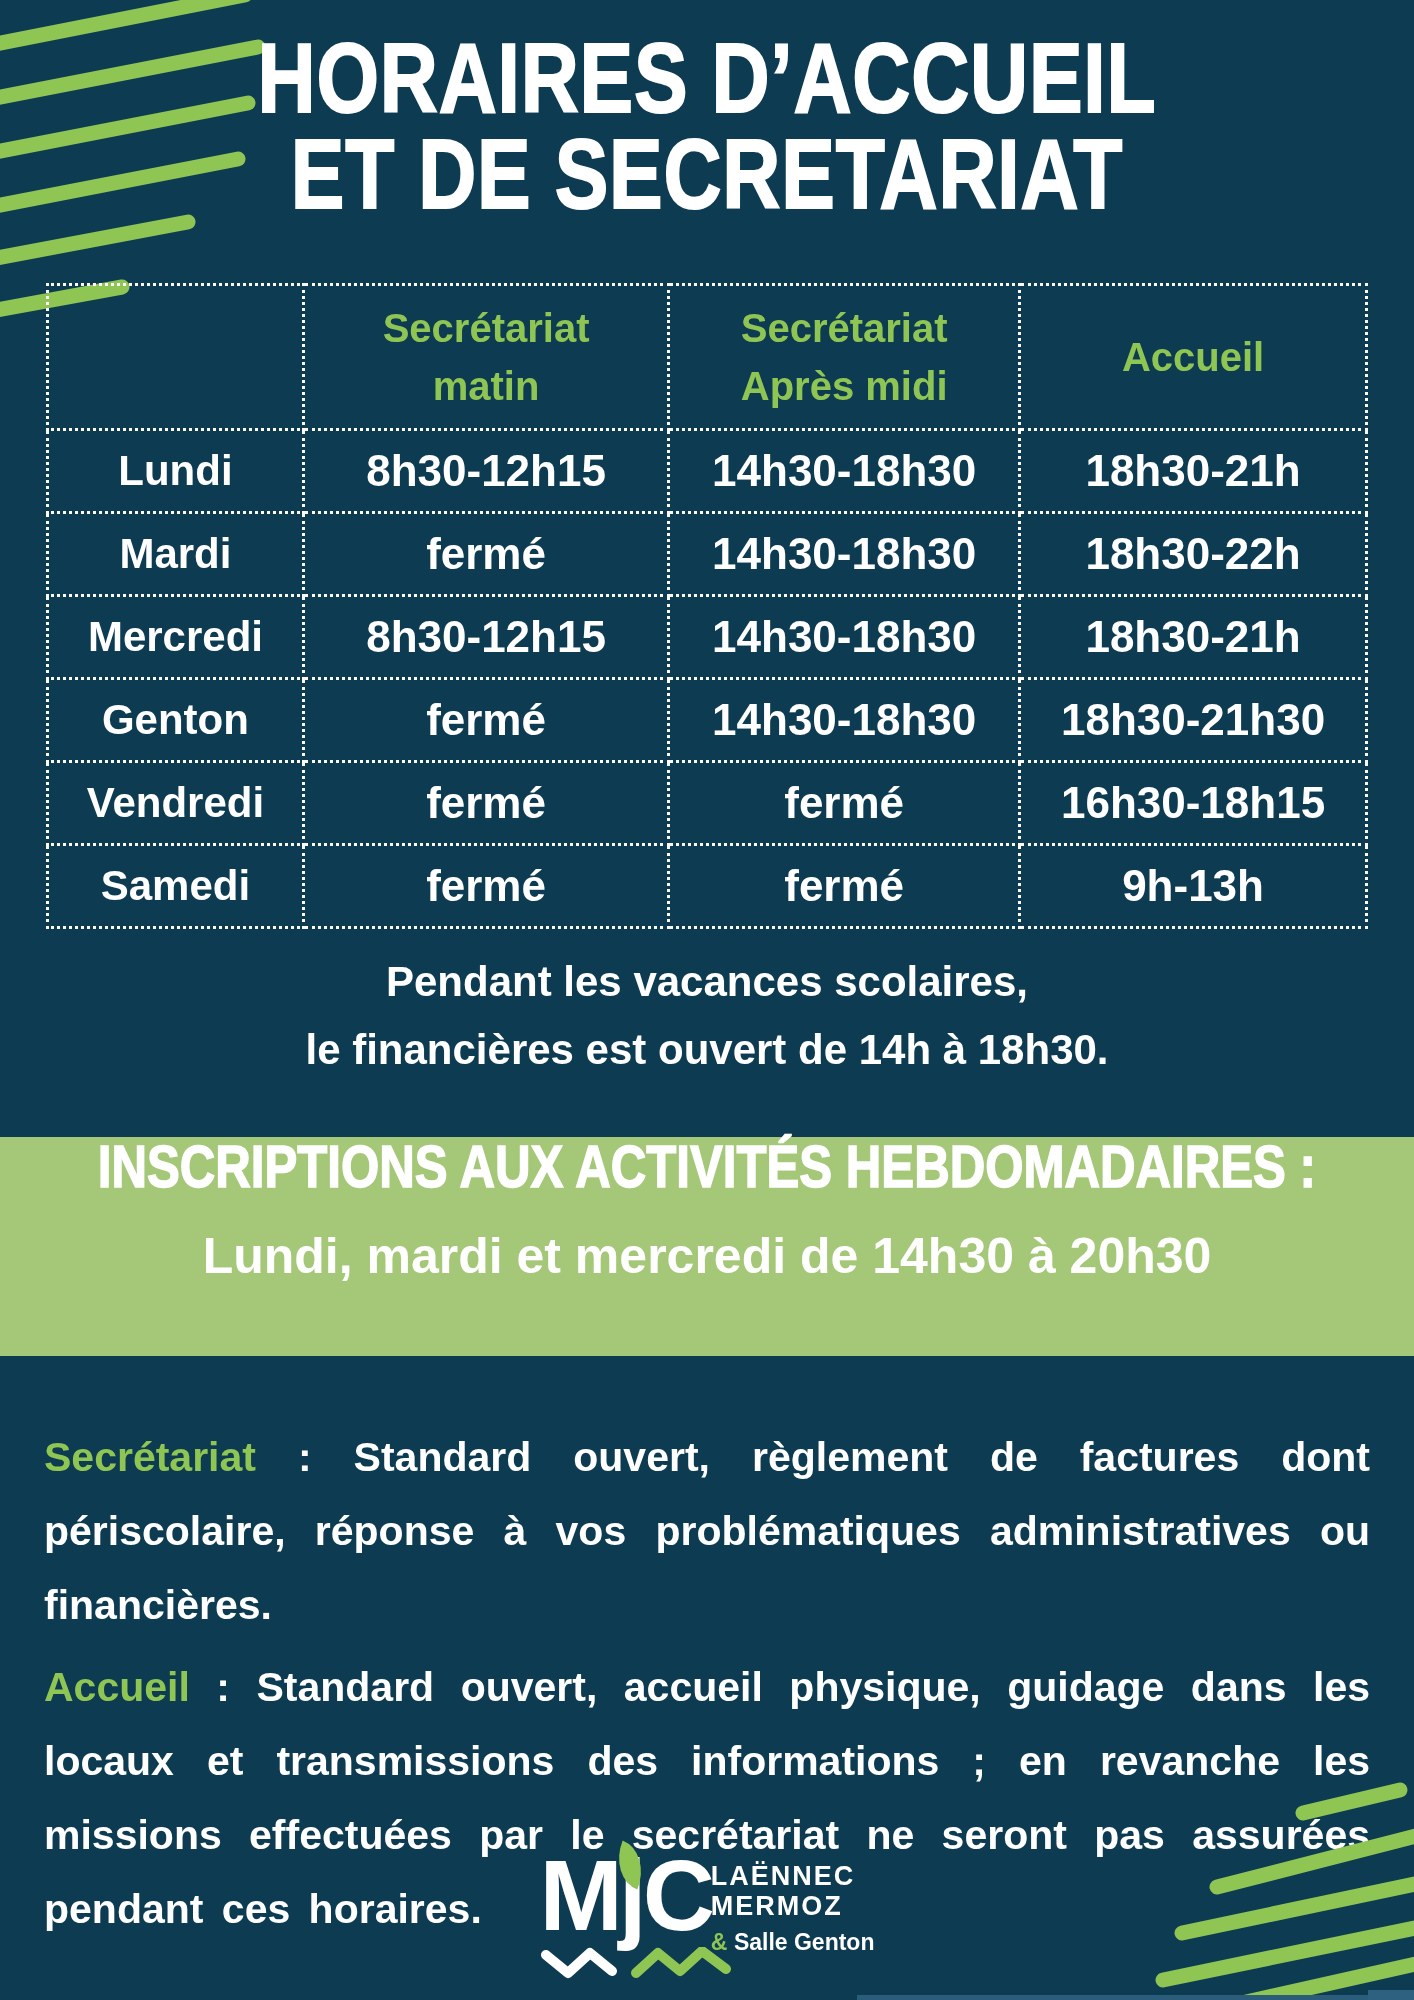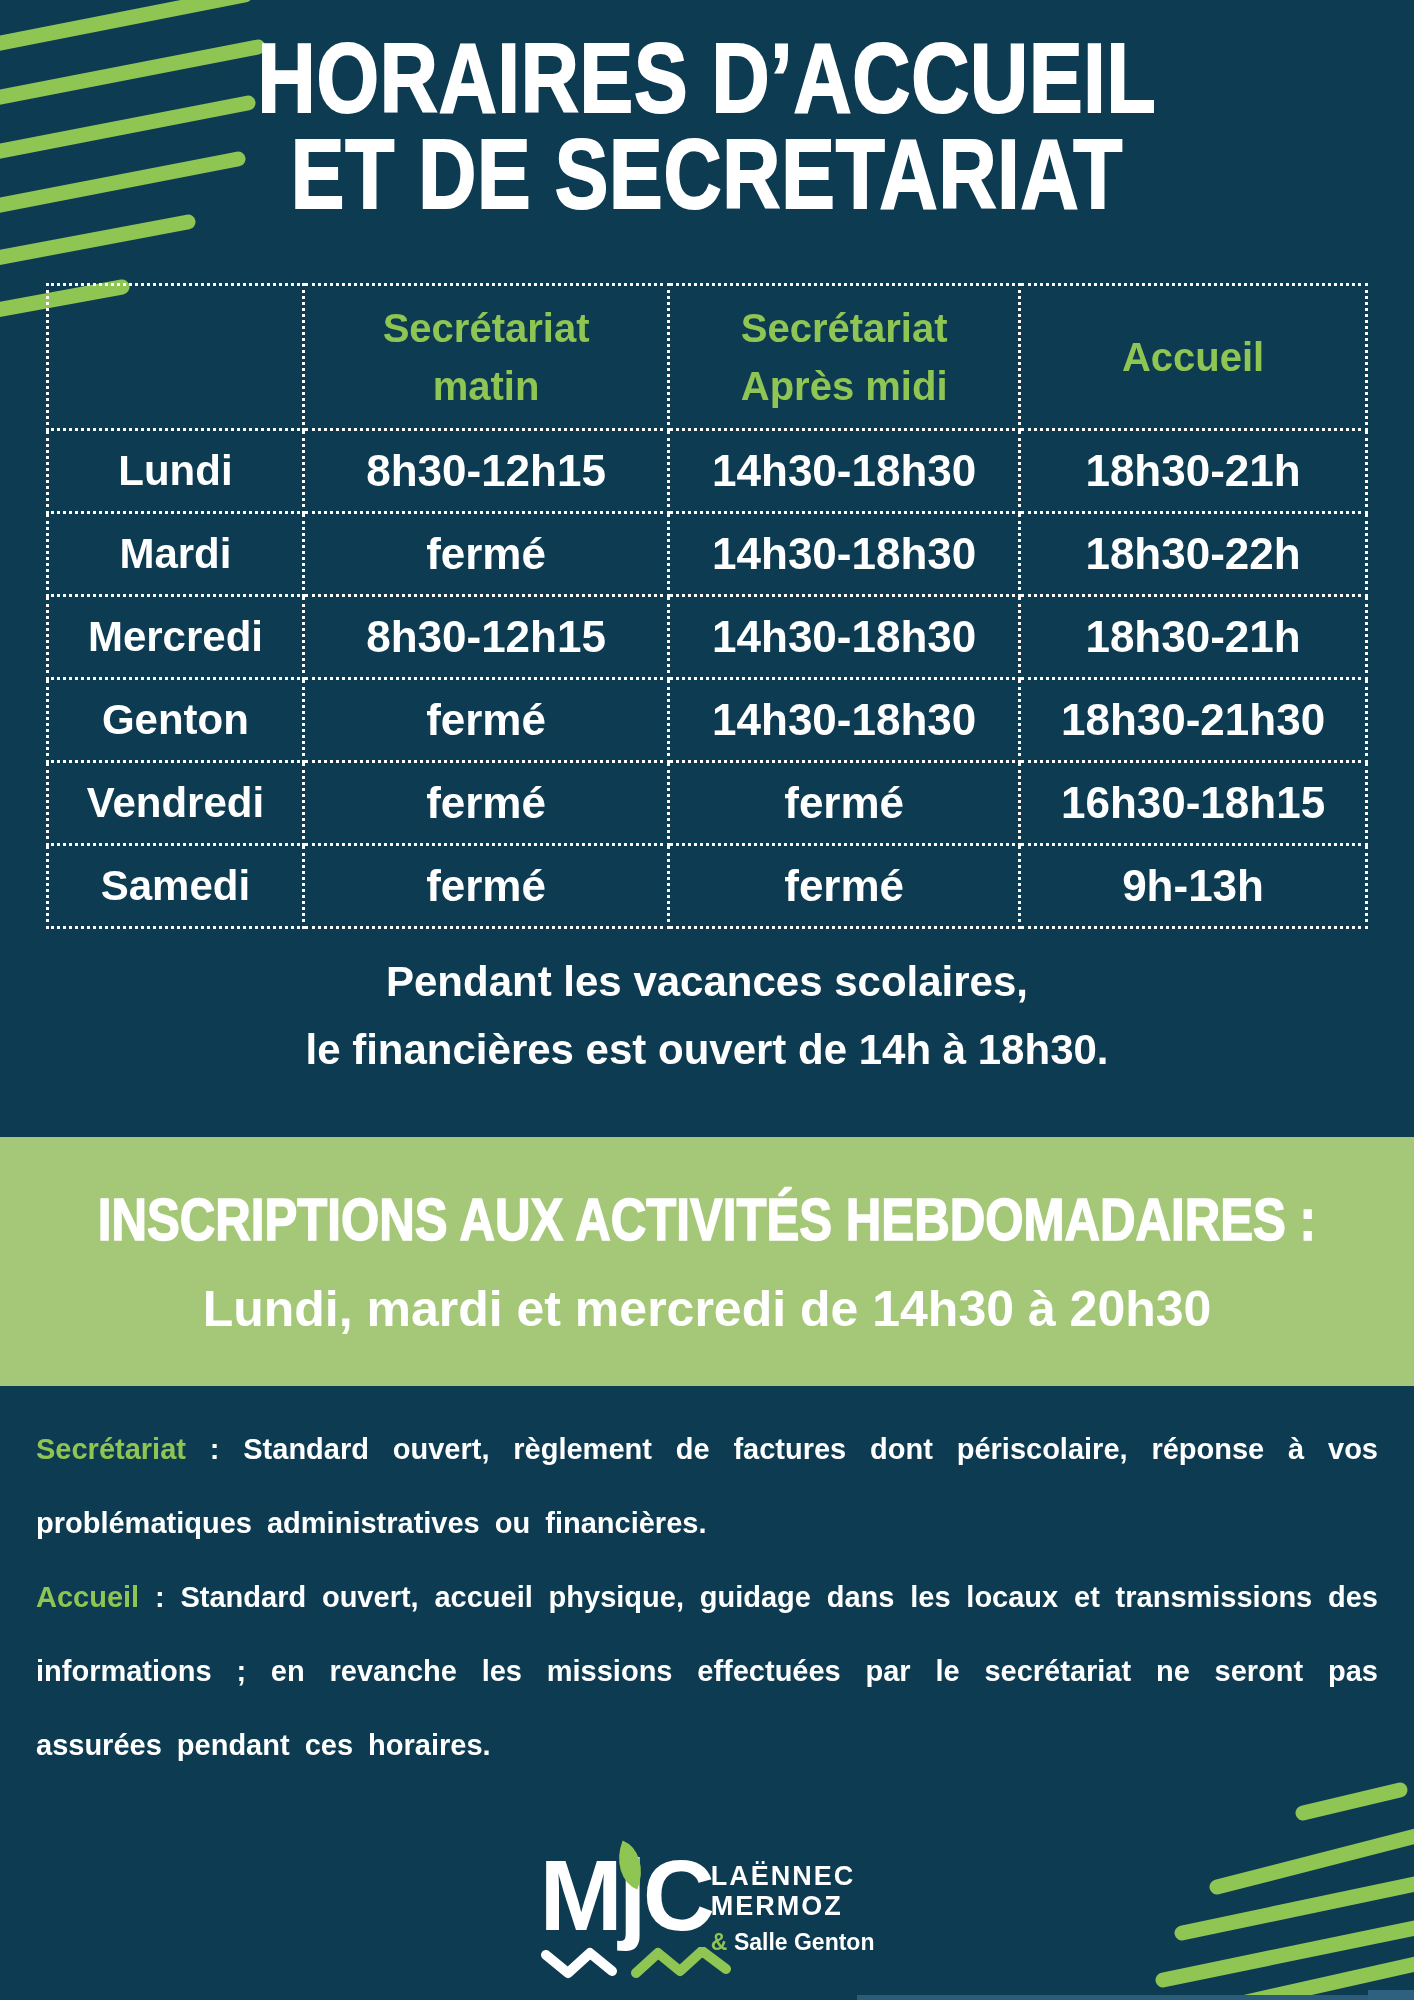--- a/index.html
+++ b/index.html
@@ -37,33 +37,33 @@
   .schedule-table thead th{height:142px;}
   .schedule-table tbody td{height:80px;}
   .head-cell{color:var(--accent-green,#8fc553);font-size:40px;font-weight:bold;line-height:58px;}
   .day-cell{font-size:42px;font-weight:bold;color:var(--text-white,#fff);}
   .time-cell{font-size:44px;font-weight:bold;color:var(--text-white,#fff);}
   
   .vacances{position:absolute;top:948px;left:0;width:100%;text-align:center;
     font-size:42px;font-weight:bold;line-height:68px;}
   
   .banner{
-    position:absolute;top:1137px;left:0;width:100%;height:249px;
+    position:absolute;top:1137px;left:0;width:100%;height:219px;
     background:var(--banner-green,#a5c878);
-    display:flex;flex-direction:column;justify-content:center;align-items:center;gap:34px;
+    display:flex;flex-direction:column;justify-content:flex-start;align-items:center;gap:34px;
   }
   .banner-line1{
     font-size:60px;font-weight:800;line-height:60px;transform:scaleX(0.82);
     -webkit-text-stroke:1.5px var(--text-white,#fff);white-space:nowrap;
   }
   .banner-line2{font-size:50px;font-weight:800;line-height:50px;white-space:nowrap;}
   
   .descriptions{position:absolute;top:1412px;left:36px;right:36px;}
   .descriptions p{
-    margin:0;font-size:29px;font-weight:bold;line-height:74px;
+    margin:8px;font-size:41px;font-weight:bold;line-height:74px;
     text-align:justify;word-spacing:7px;
   }
   .desc-label{color:var(--accent-green,#8fc553);}
   
   .logo{position:absolute;top:1845px;left:0;width:100%;
     display:flex;justify-content:center;align-items:flex-start;}
   .logo-mark{position:relative;font-size:100px;font-weight:800;line-height:100px;
     letter-spacing:-4px;color:var(--text-white,#fff);padding-bottom:38px;}
   .logo-leaf{
     position:absolute;top:0px;left:74px;width:32px;height:40px;

